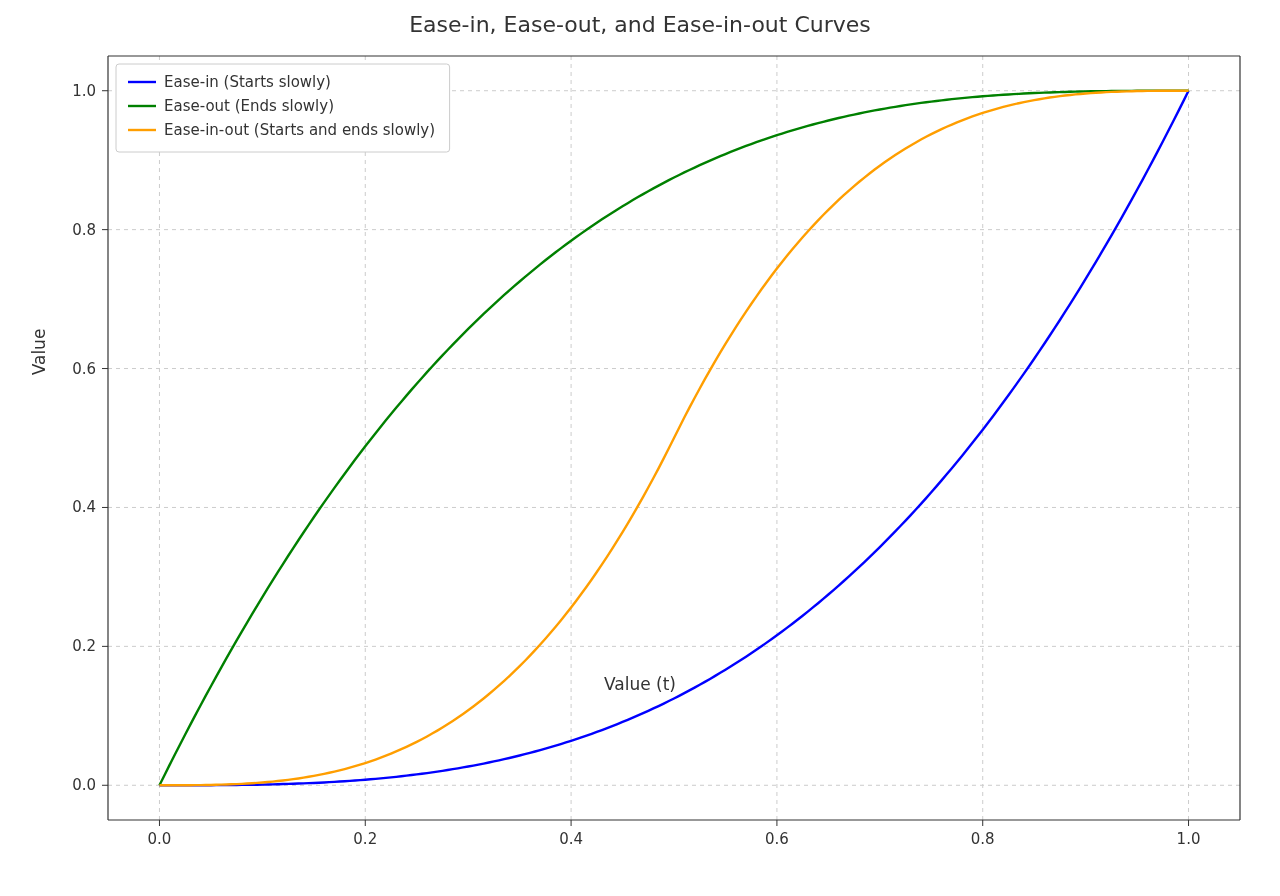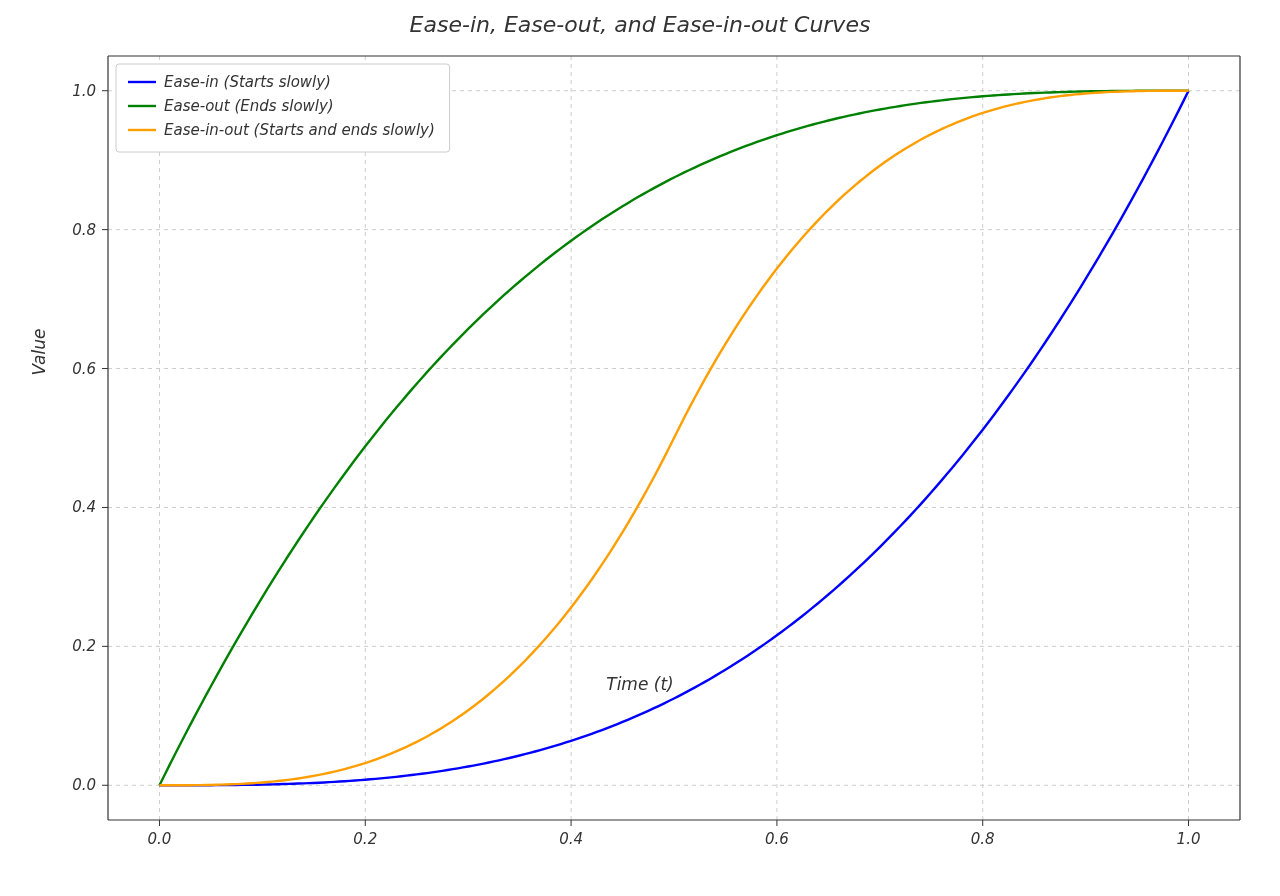--- a/index.html
+++ b/index.html
@@ -8,21 +8,20 @@
     width: 1280px;
     height: 896px;
     background: #ffffff;
     font-family: "DejaVu Sans", "Helvetica Neue", Arial, sans-serif;
     color: #222;
   }
   .figure {
     position: relative;
     width: 1280px;
     height: 704px;
-    font-style: italic;
   }
   .title {
     position: absolute;
     top: 12px;
     left: 0;
     width: 100%;
     text-align: center;
     font-size: 22px;
     color: #333;
   }
@@ -61,21 +60,21 @@
   }
   .legend-text { font-size: 15px; fill: #333; }
   .legend-swatch { stroke-width: 2.4; }
 </style>
 </head>
 <body>
 
 <div class="figure">
   <div class="title">Ease-in, Ease-out, and Ease-in-out Curves</div>
   <div class="ylabel">Value</div>
-  <div class="xlabel">Time (t)</div>
+  <div class="xlabel">Value (t)</div>
   <svg class="plot" width="1280" height="896">
       <line x1="159.45454545454544" y1="56" x2="159.45454545454544" y2="820" class="grid-line"></line>
       <line x1="365.27272727272725" y1="56" x2="365.27272727272725" y2="820" class="grid-line"></line>
       <line x1="571.090909090909" y1="56" x2="571.090909090909" y2="820" class="grid-line"></line>
       <line x1="776.9090909090908" y1="56" x2="776.9090909090908" y2="820" class="grid-line"></line>
       <line x1="982.7272727272727" y1="56" x2="982.7272727272727" y2="820" class="grid-line"></line>
       <line x1="1188.5454545454545" y1="56" x2="1188.5454545454545" y2="820" class="grid-line"></line>
       <line x1="108" y1="785.2727272727273" x2="1240" y2="785.2727272727273" class="grid-line"></line>
       <line x1="108" y1="646.3636363636364" x2="1240" y2="646.3636363636364" class="grid-line"></line>
       <line x1="108" y1="507.4545454545455" x2="1240" y2="507.4545454545455" class="grid-line"></line>

